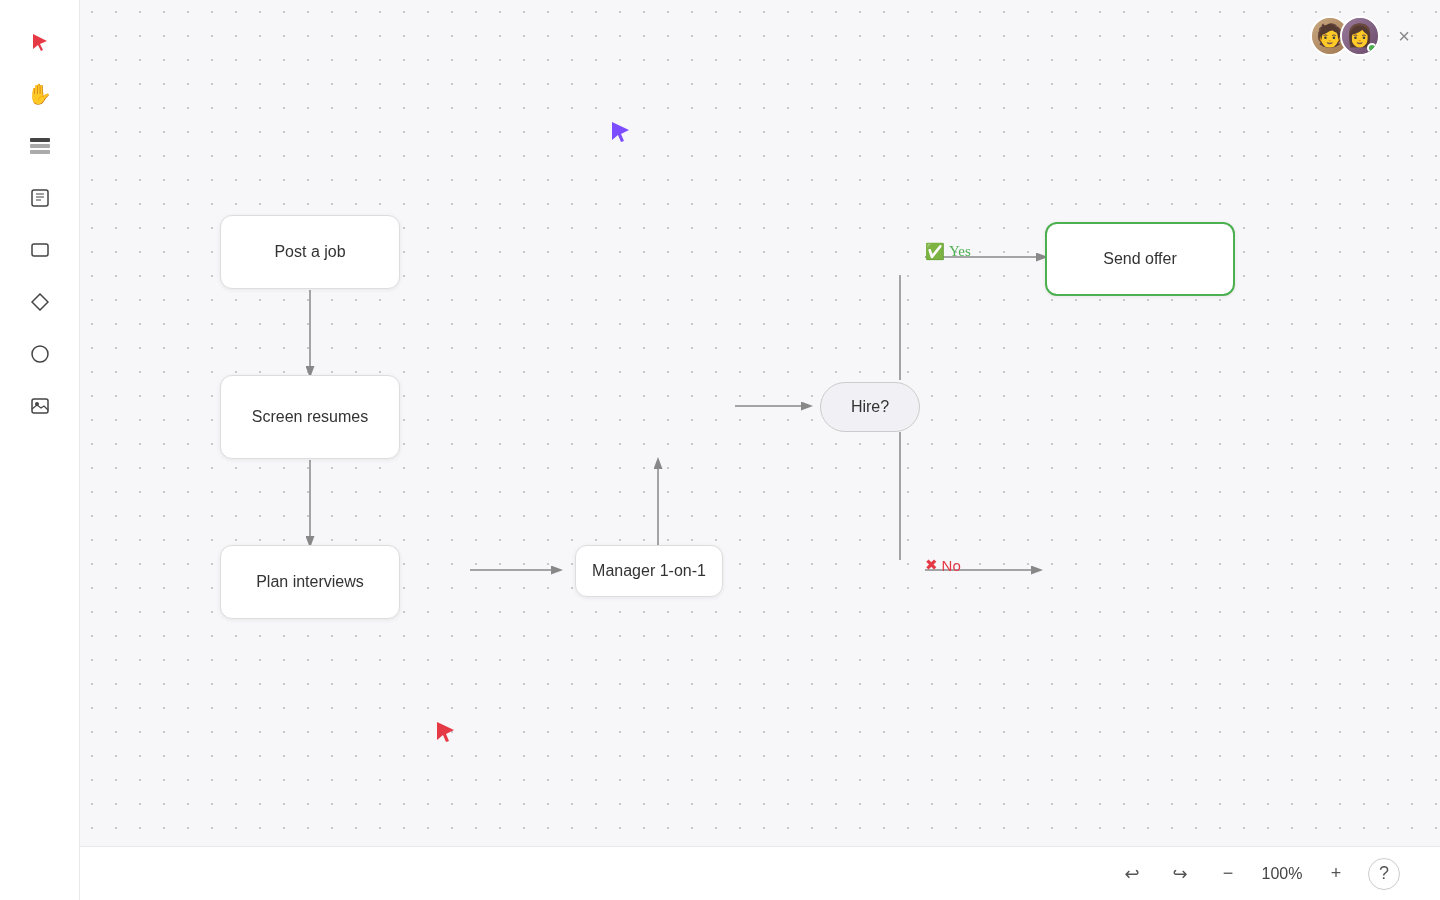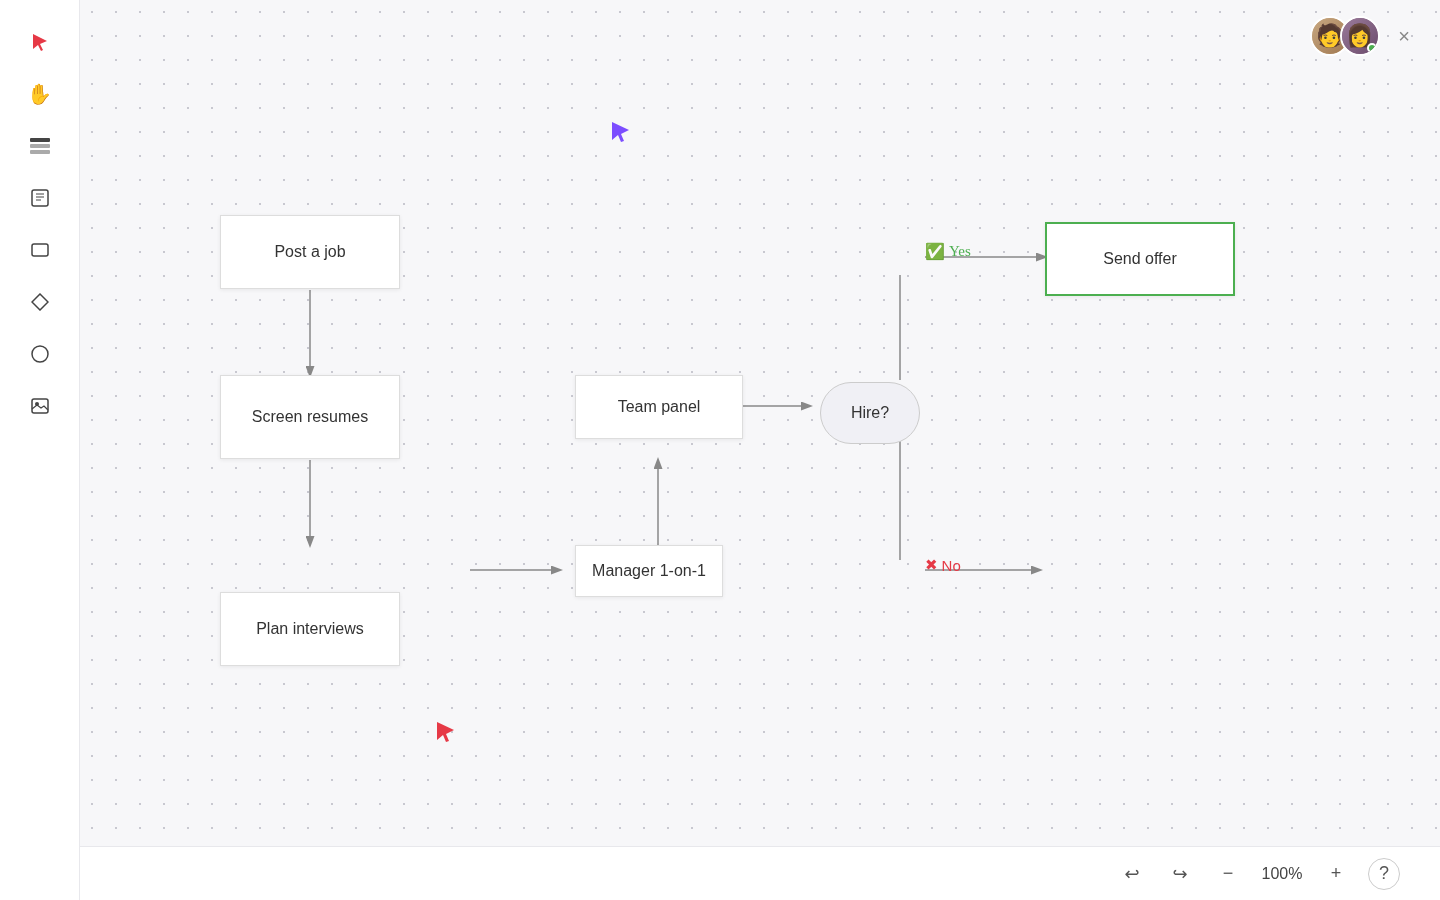--- a/index.html
+++ b/index.html
@@ -109,21 +109,21 @@
       cursor: pointer;
       color: #888;
       font-size: 20px;
       z-index: 10;
     }
 
     
     .node {
       position: absolute;
       background: #fff;
-      border-radius: 0;
+      border-radius: 12px;
       border: 1px solid #ddd;
       display: flex;
       align-items: center;
       justify-content: center;
       font-size: 16px;
       color: #333;
       box-shadow: 0 1px 4px rgba(0,0,0,0.07);
       white-space: nowrap;
     }
     .node-selected {
@@ -306,33 +306,30 @@
   </svg>
 
   <div class="node" style="left:140px; top:215px; width:180px; height:74px;">
     <span>Post a job</span>
   </div>
 
   <div class="node" style="left:140px; top:375px; width:180px; height:84px;">
     <span>Screen resumes</span>
   </div>
 
-  <div class="node" style="left:140px; top:545px; width:180px; height:74px;margin-top:47px;">
+  <div class="node" style="left:140px; top:545px; width:180px; height:74px;">
     <span>Plan interviews</span>
   </div>
 
-  <div class="node" style="left:495px; top:375px; width:168px; height:64px;">
-    <span>Team panel</span>
-  </div>
 
   <div class="node" style="left:495px; top:545px; width:148px; height:52px;">
     <span>Manager 1-on-1</span>
   </div>
 
-  <div class="oval-node" style="left:740px; top:382px; width:100px; height:62px;">
+  <div class="oval-node" style="left:740px; top:382px; width:100px; height:50px;">
     <span>Hire?</span>
   </div>
 
   <div class="arrow-label" style="left:845px; top:242px;">
     <span style="font-size:16px;">✅</span>
     <span class="label-yes">Yes</span>
   </div>
 
   <div class="arrow-label" style="left:845px; top:556px;">
     <span style="font-size:15px; color:#e63946;">✖</span>

